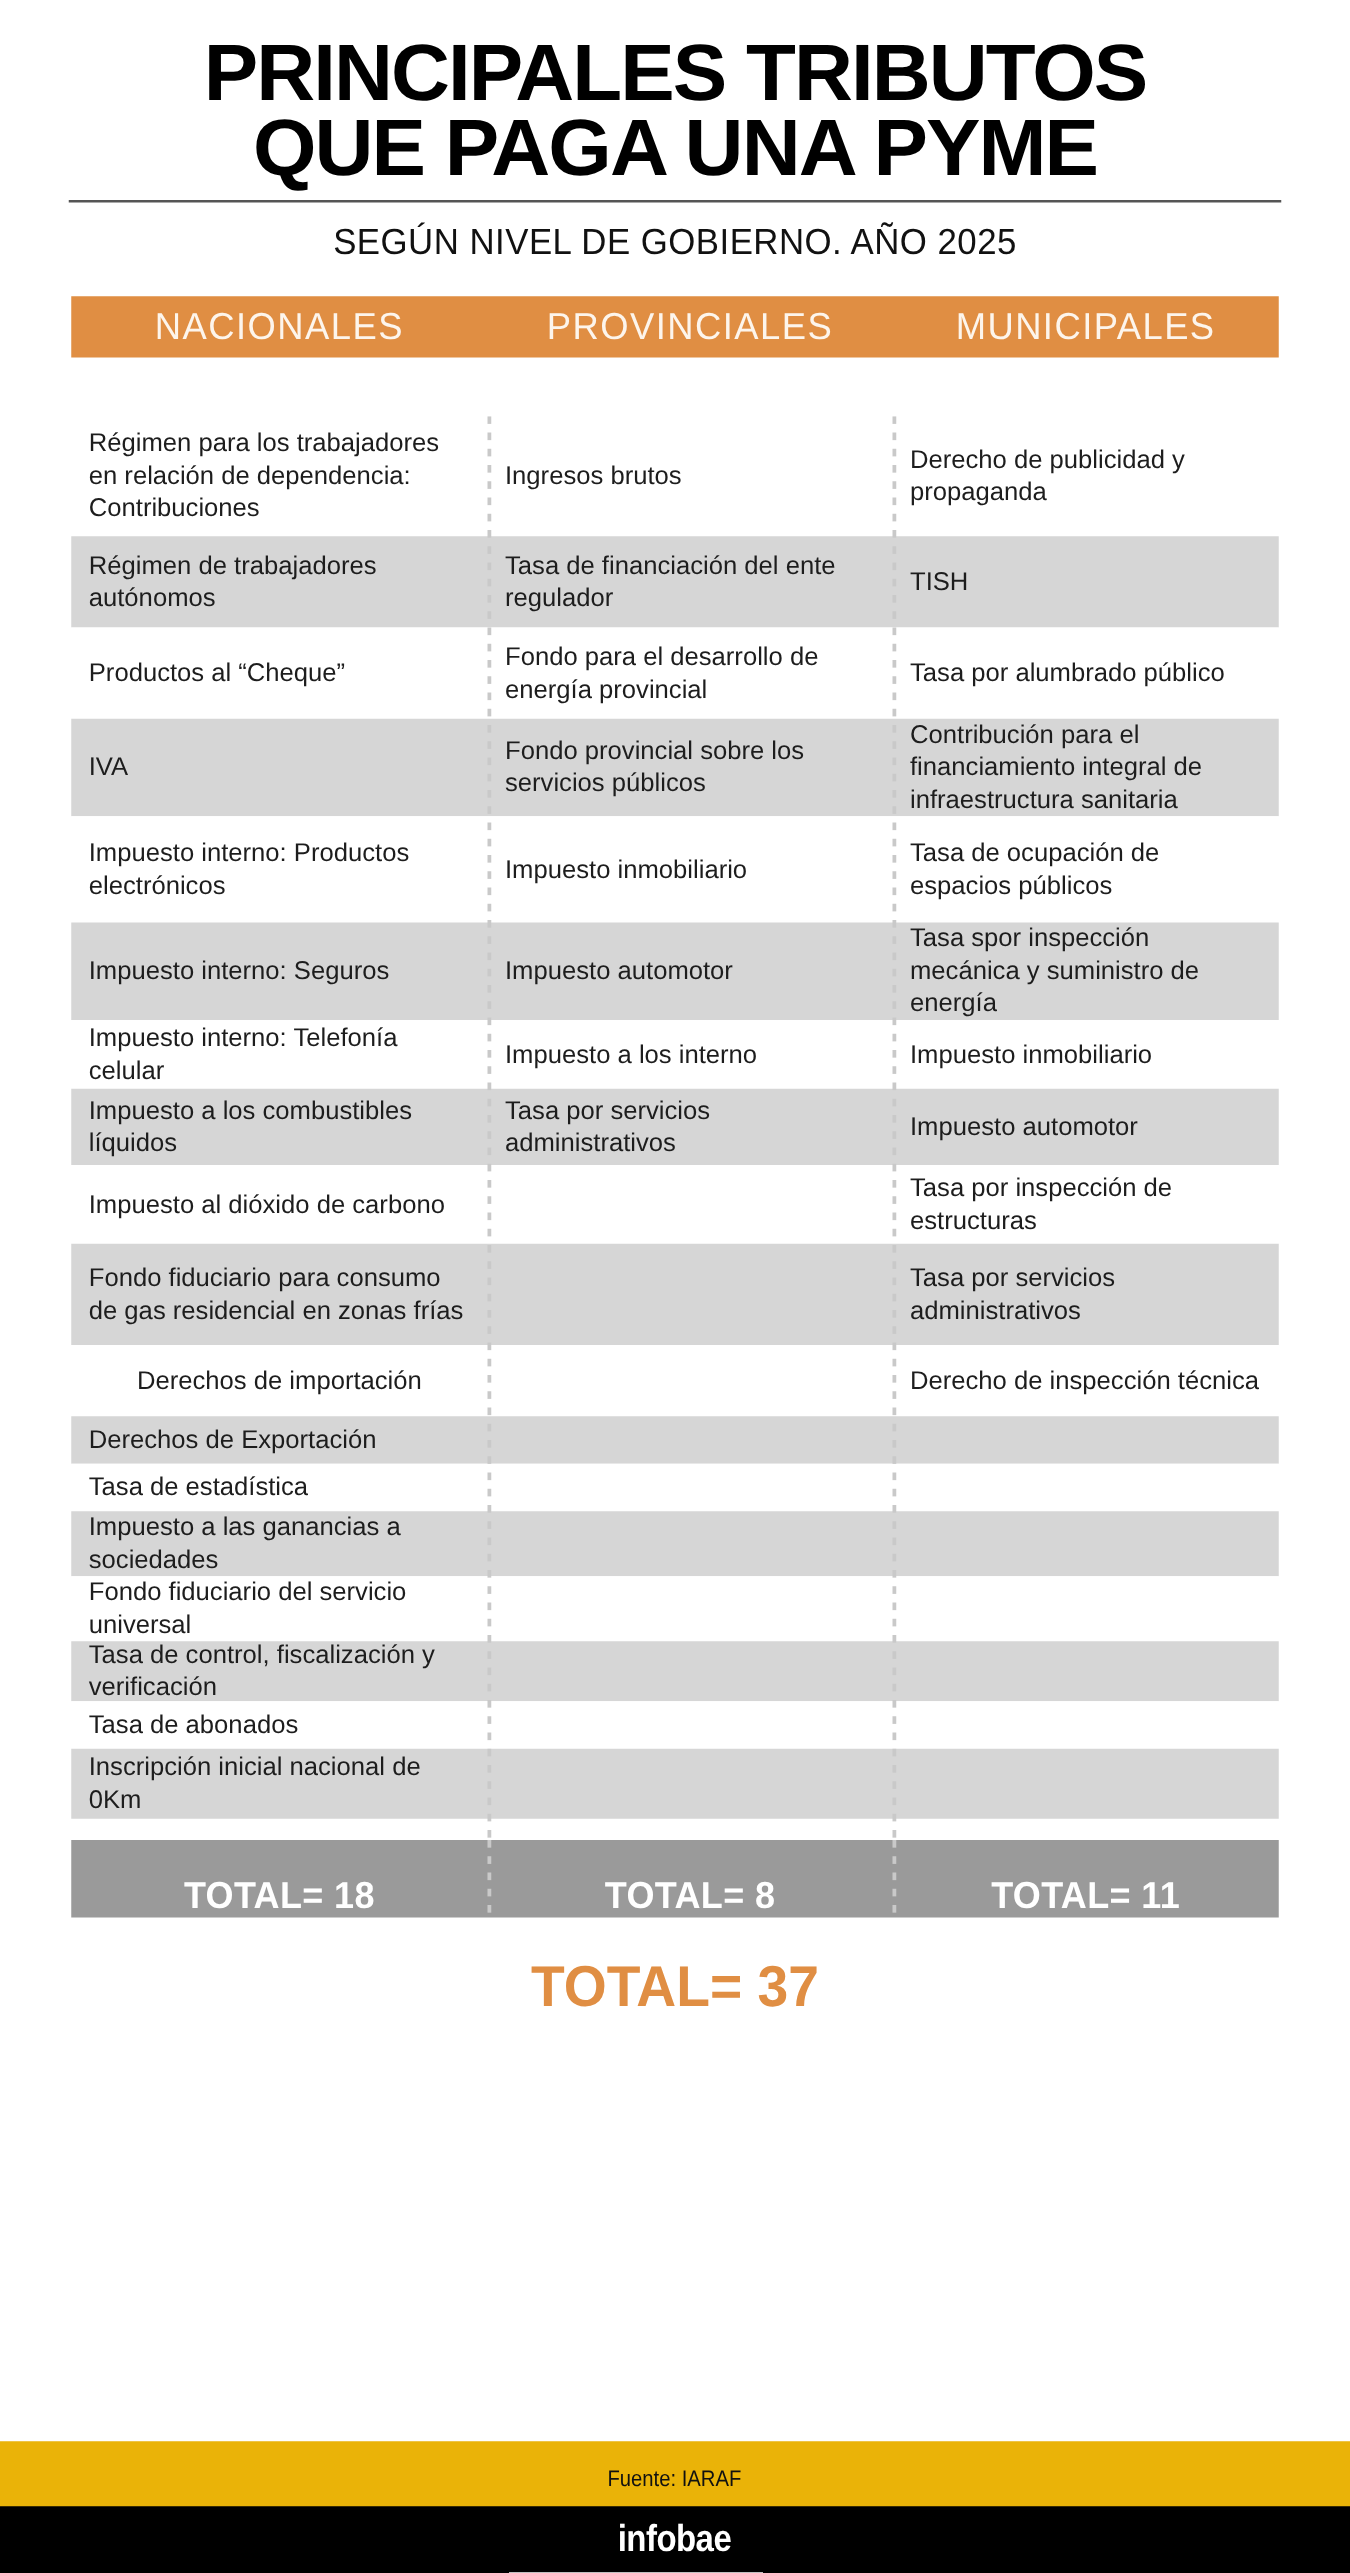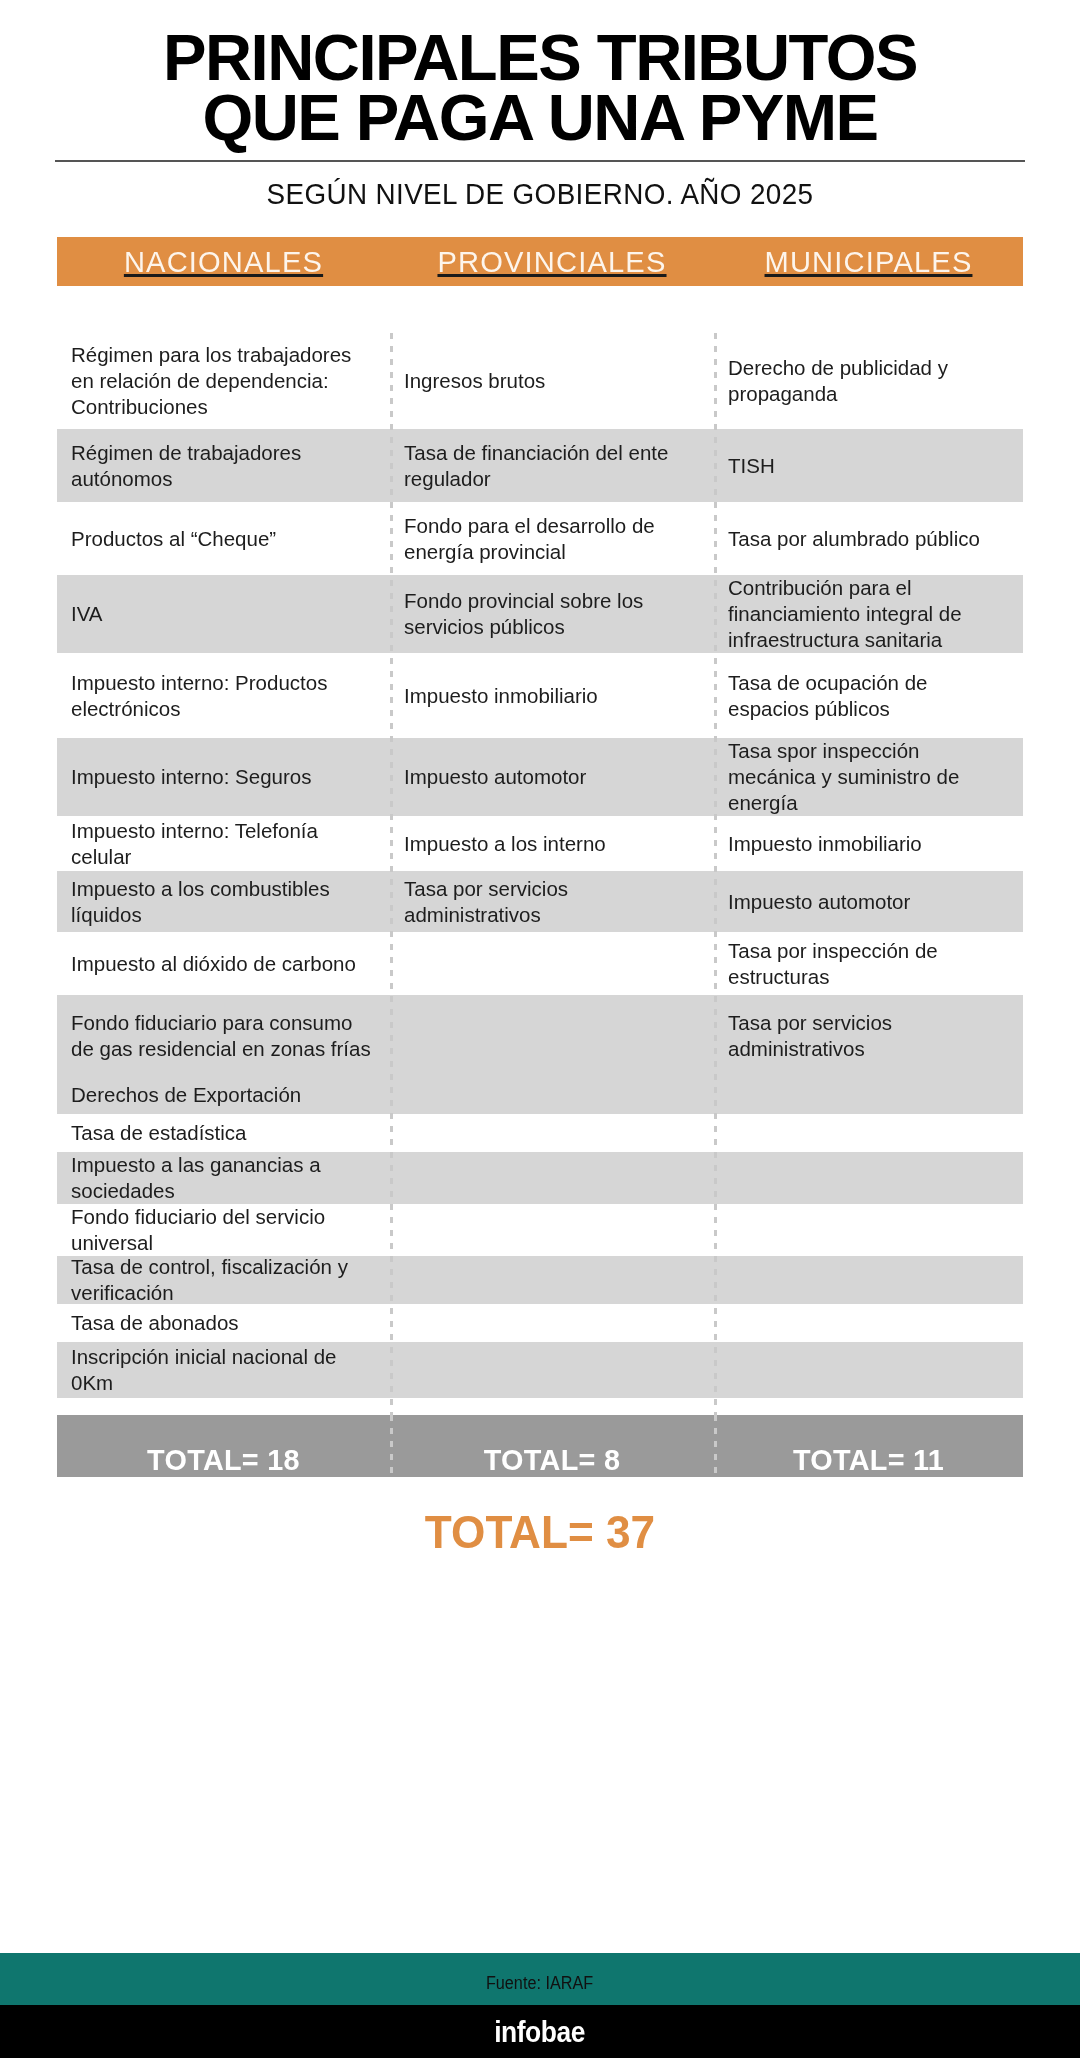--- a/index.html
+++ b/index.html
@@ -55,21 +55,20 @@
   
   .table-wrap {
     margin: 26px 57px 0 57px;
     position: relative;
   }
   .thead {
     display: flex;
     background: #e08e43;
     height: 49px;
     align-items: center;
-    text-decoration: underline;
   }
   .thead .th {
     color: #fdf5ec;
     font-size: 30px;
     letter-spacing: 1.2px;
     text-align: center;
     text-transform: uppercase;
     font-weight: normal;
     transform: scaleX(0.97);
   }
@@ -141,21 +140,21 @@
     transform: scaleX(0.96);
   }
 
   
   .source-bar {
     position: absolute;
     left: 0;
     right: 0;
     top: 1953px;
     height: 60px;
-    background: #0f766e;
+    background: #eab308;
     display: flex;
     align-items: center;
     justify-content: center;
   }
   .source-bar .src {
     font-size: 18px;
     color: #111111;
     transform: scaleX(0.9);
   }
   .brand-bar {
@@ -310,20 +309,29 @@
     <div class="band alt" style="height:81px">
       <div class="cell col-a">
           <span class="cell-txt">Fondo fiduciario para consumo de gas residencial en zonas frías</span>
         </div>
       <div class="cell col-b"></div>
       <div class="cell col-c">
           <span class="cell-txt">Tasa por servicios administrativos</span>
         </div>
     </div>
 
+    <div class="band white" style="height:57px">
+      <div class="cell col-a center">
+          <span class="cell-txt">Derechos de importación</span>
+        </div>
+      <div class="cell col-b"></div>
+      <div class="cell col-c">
+          <span class="cell-txt">Derecho de inspección técnica</span>
+        </div>
+    </div>
 
     <div class="band alt" style="height:38px">
       <div class="cell col-a">
           <span class="cell-txt">Derechos de Exportación</span>
         </div>
       <div class="cell col-b"></div>
       <div class="cell col-c"></div>
     </div>
 
     <div class="band white" style="height:38px">

